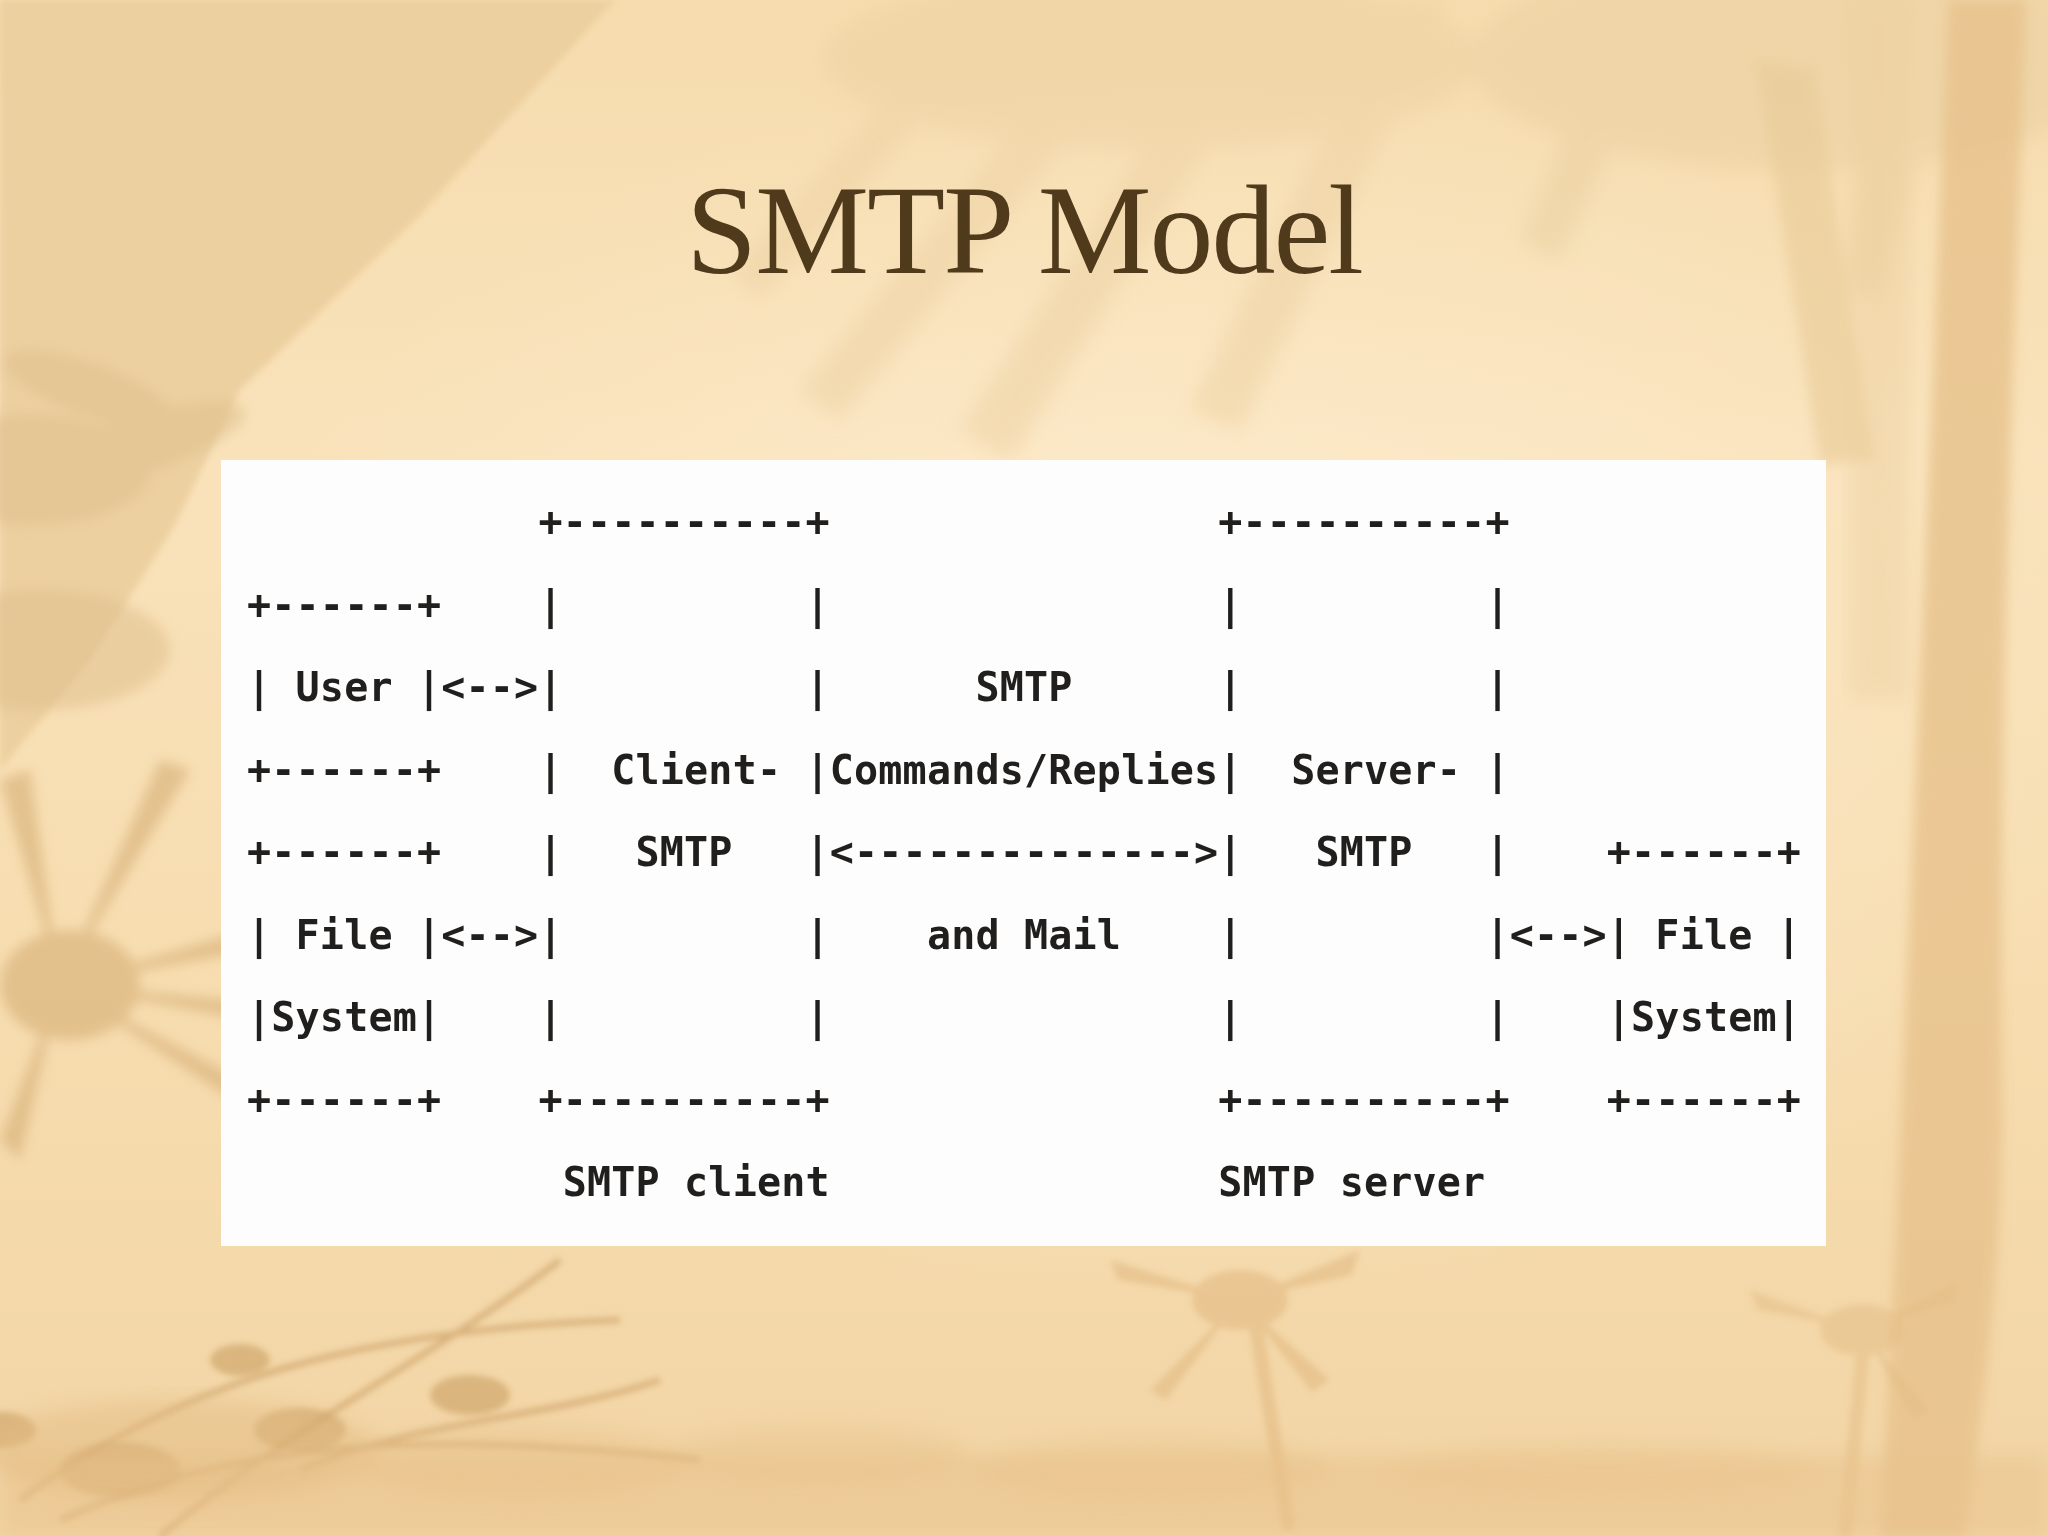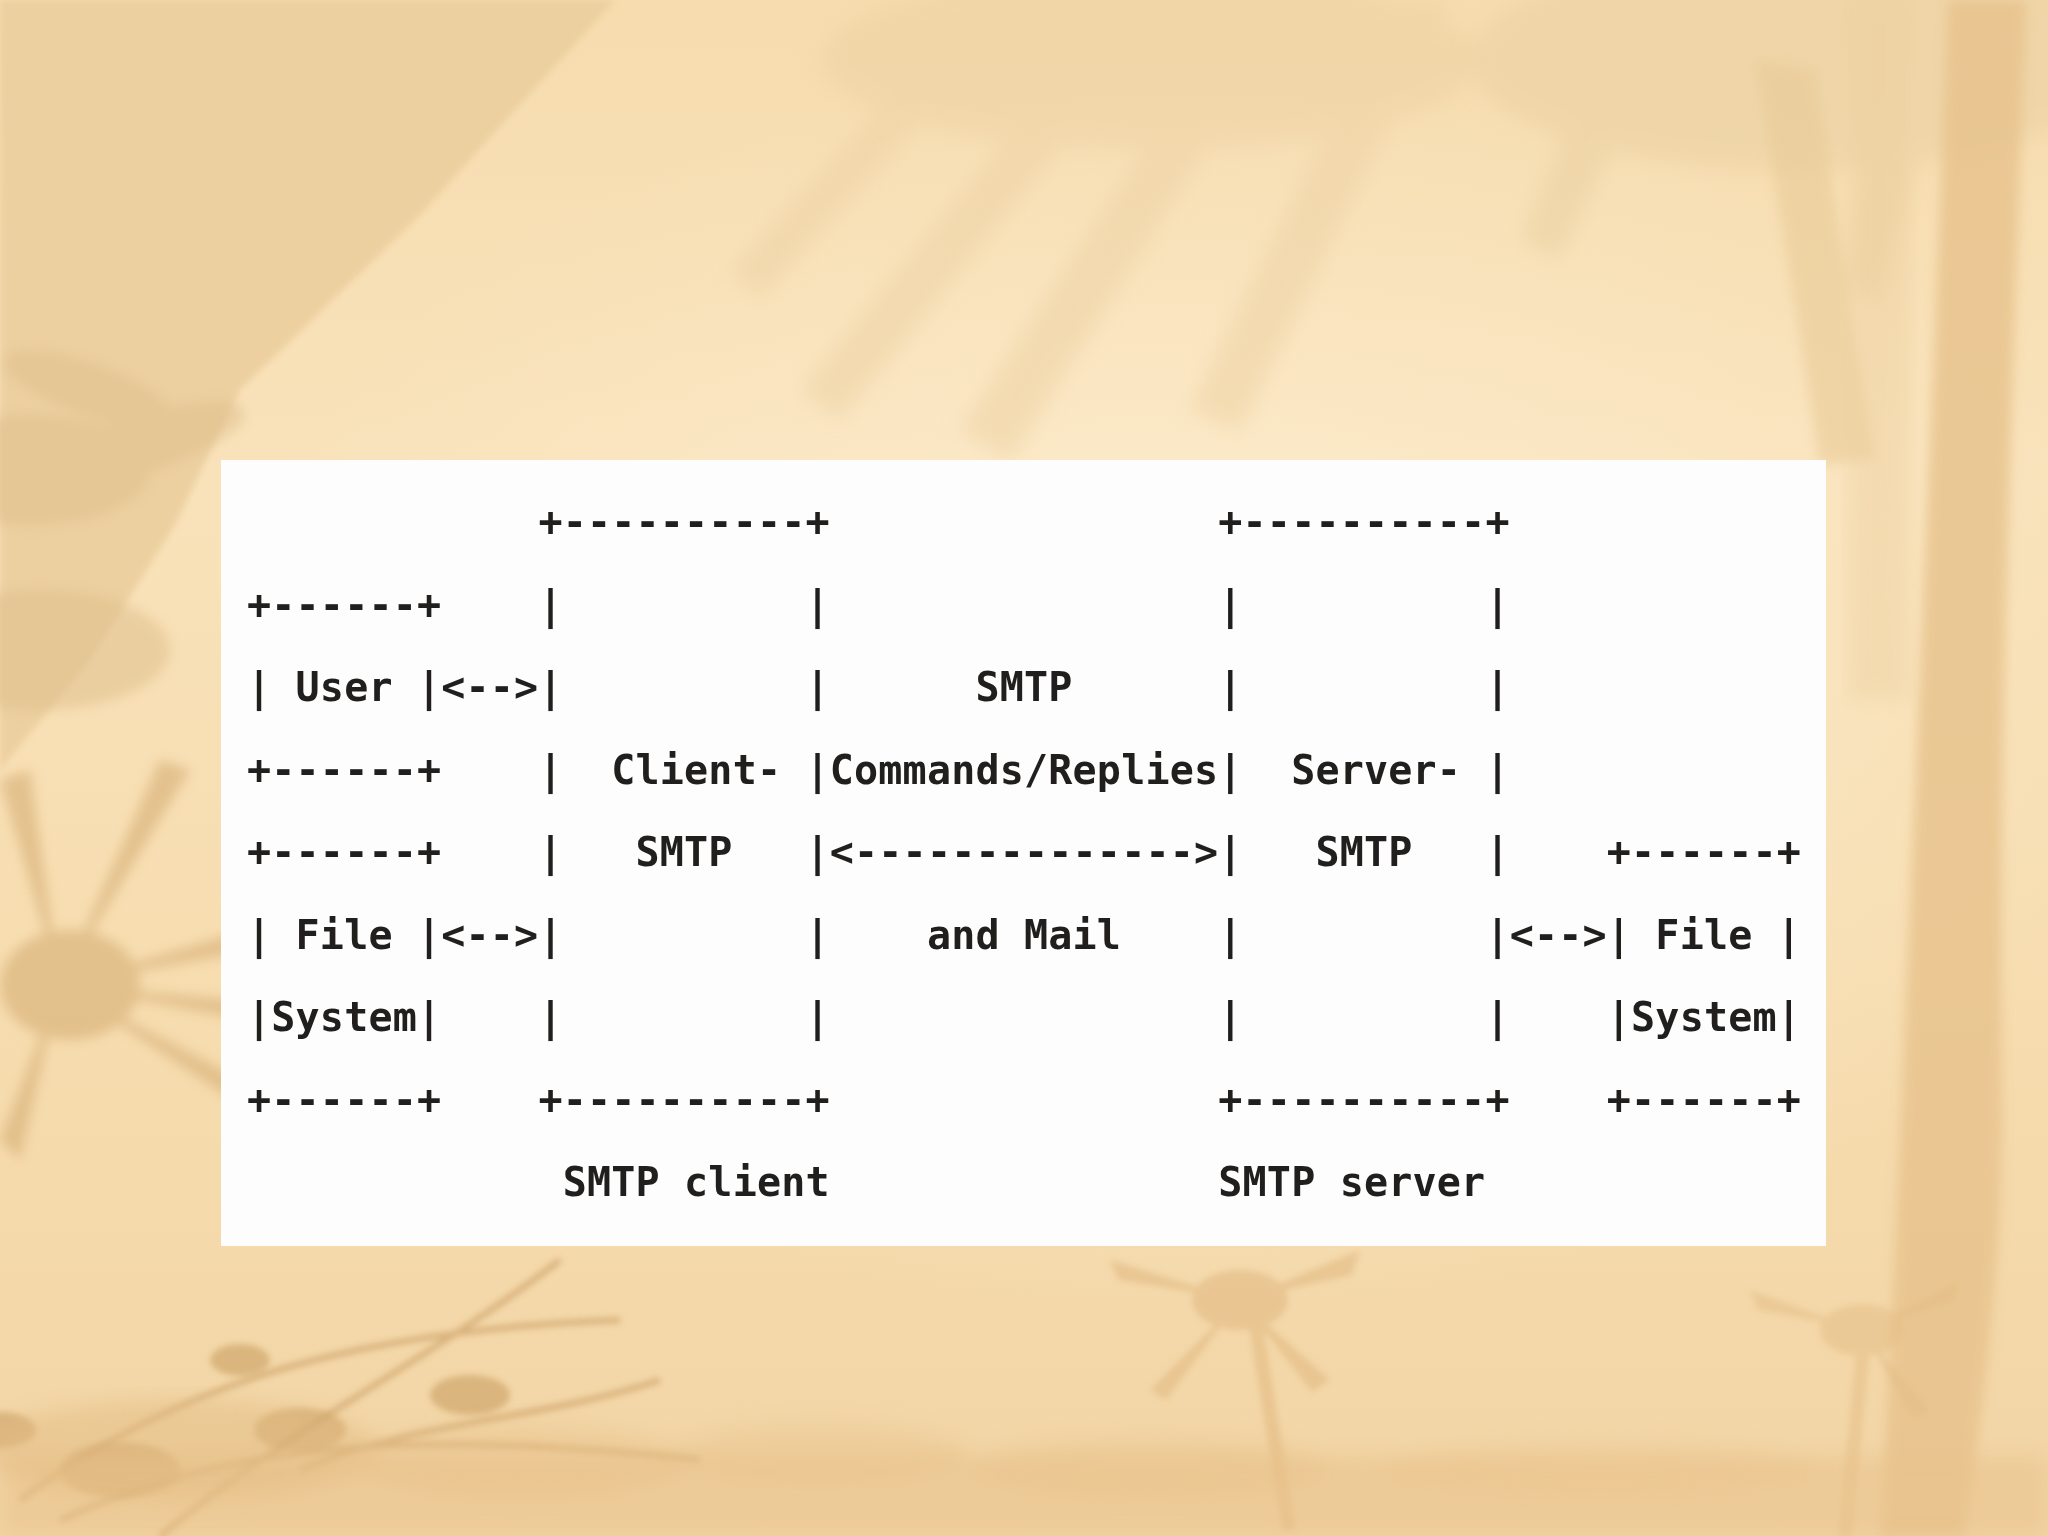--- a/index.html
+++ b/index.html
@@ -137,20 +137,21 @@
     <g filter="url(#b10)">
       <rect x="0" y="1456" width="2048" height="80" fill="#e9c38d" opacity="0.55"></rect>
       <ellipse cx="180" cy="1450" rx="200" ry="50" fill="#e4bc84" opacity="0.5"></ellipse>
       <ellipse cx="520" cy="1462" rx="170" ry="36" fill="#e7c08a" opacity="0.45"></ellipse>
       <ellipse cx="820" cy="1455" rx="150" ry="30" fill="#e7c08a" opacity="0.4"></ellipse>
       <ellipse cx="1150" cy="1468" rx="180" ry="30" fill="#e7c08a" opacity="0.4"></ellipse>
       <ellipse cx="1600" cy="1470" rx="220" ry="26" fill="#e9c38d" opacity="0.4"></ellipse>
     </g>
   </svg>
 
+  <h1 class="title">SMTP Model</h1>
 
   <div class="panel">
     <pre class="ascii">            +----------+                +----------+
 +------+    |          |                |          |
 | User |&lt;--&gt;|          |      SMTP      |          |
 +------+    |  Client- |Commands/Replies|  Server- |
 +------+    |   SMTP   |&lt;--------------&gt;|   SMTP   |    +------+
 | File |&lt;--&gt;|          |    and Mail    |          |&lt;--&gt;| File |
 |System|    |          |                |          |    |System|
 +------+    +----------+                +----------+    +------+

